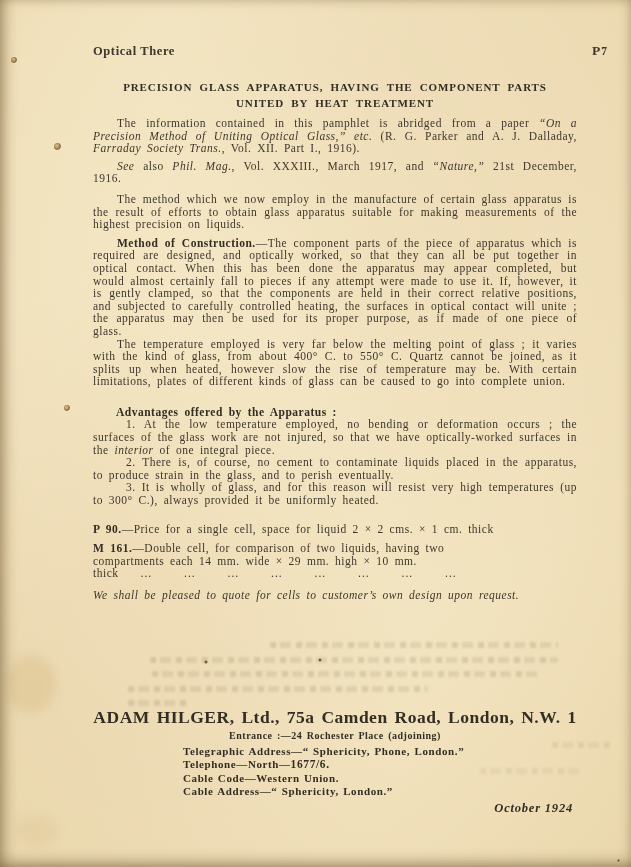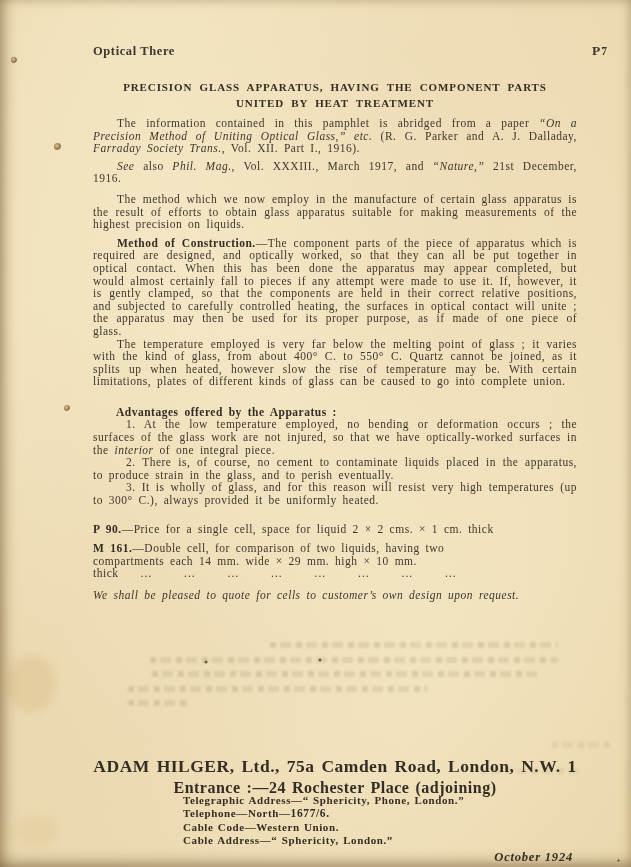--- a/index.html
+++ b/index.html
@@ -47,24 +47,24 @@
   .adv-head{margin-top:18px !important; text-indent:23px; font-weight:bold; color:#332d23; text-align:left !important;}
   .adv{text-indent:33px;}
   .m2{margin-top:5px !important;}
   .m3{margin-top:8px !important;}
   .m4{margin-top:6px !important;}
   .price-row{margin-top:16px !important; margin-left:21px; text-align:left !important;}
   .price-row.m161{margin-top:7px !important;}
   .price-cont{margin-left:75px; text-align:left;}
   .dots{margin-left:22px; word-spacing:28px; letter-spacing:1px;}
   .note{margin-top:9px !important; margin-left:23px; font-style:italic; text-align:left !important;}
-  .footer{position:absolute; left:93px; width:484px; top:756px; z-index:2; color:#332d23;}
+  .footer{position:absolute; left:93px; width:484px; top:707px; z-index:2; color:#332d23;}
   .company{text-align:center; font-weight:bold; font-size:17.5px; letter-spacing:.5px; word-spacing:2px; white-space:nowrap;}
   .entrance{position:absolute; top:23px; left:0; right:0; text-align:center;
-    font-weight:bold; font-size:16px; letter-spacing:.5px; word-spacing:1.5px;}
+    font-weight:bold; font-size:10px; letter-spacing:.5px; word-spacing:1.5px;}
   .contact{position:absolute; top:38px; left:90px; font-weight:bold; font-size:11px;
     letter-spacing:.6px; word-spacing:1px; line-height:13.4px;}
   .contact div{white-space:nowrap;}
   .tel-num{font-size:11.5px;}
   .date{position:absolute; top:94px; right:4px; font-weight:bold; font-style:italic;
     font-size:12.5px; letter-spacing:.8px;}
 </style>
 </head>
 <body>
 

